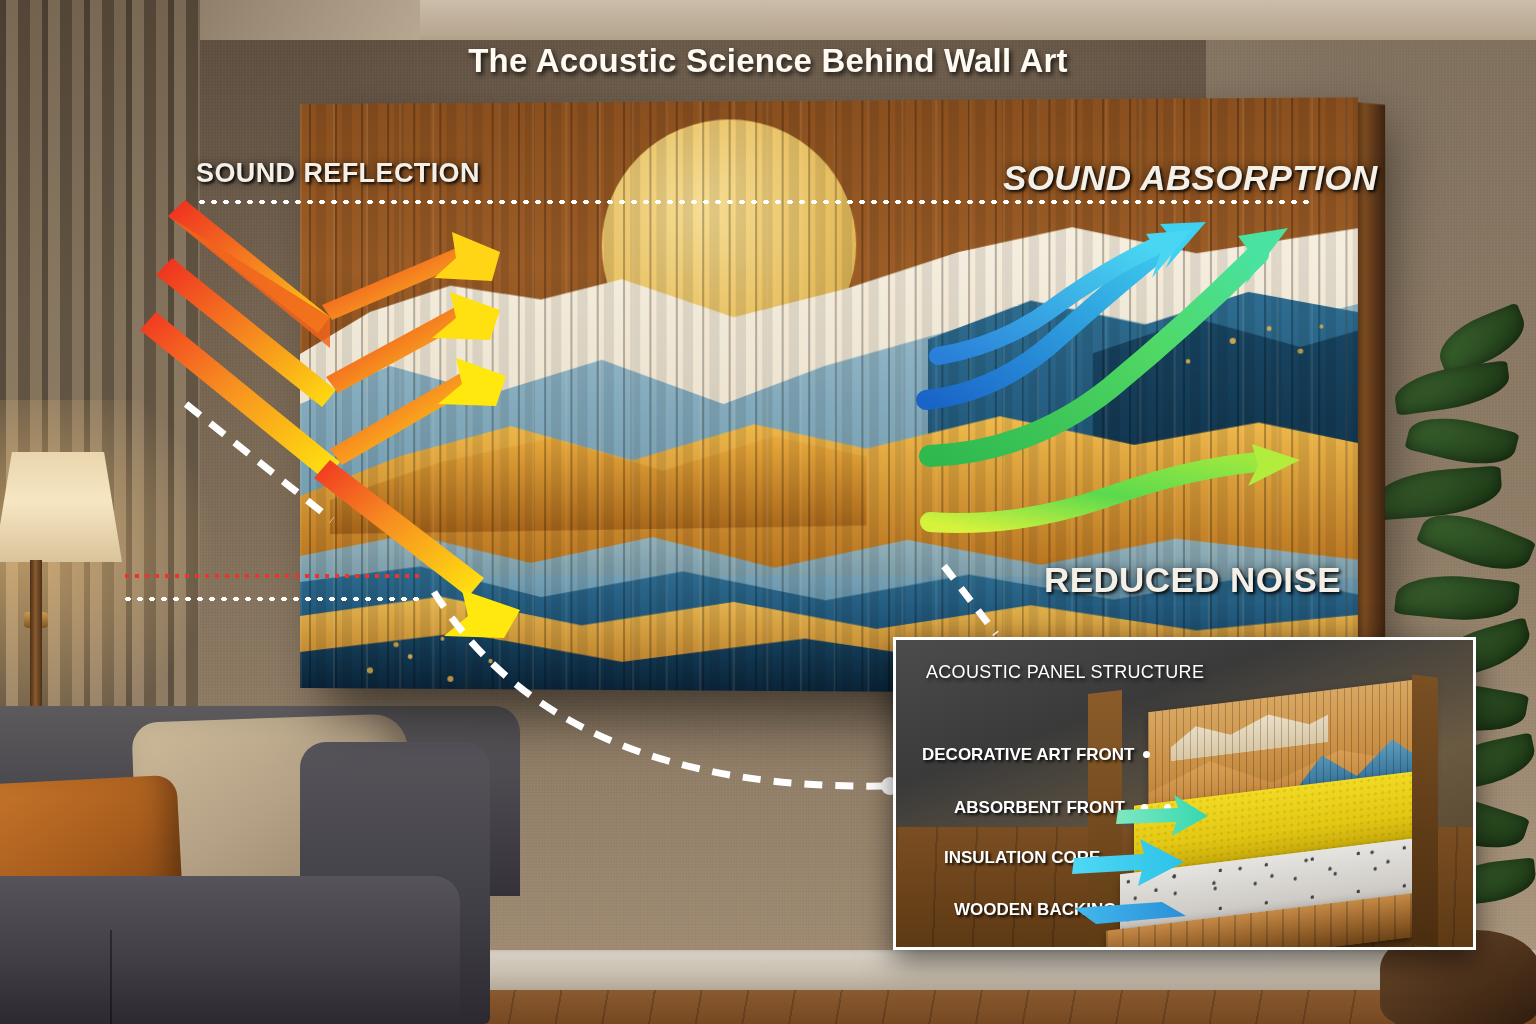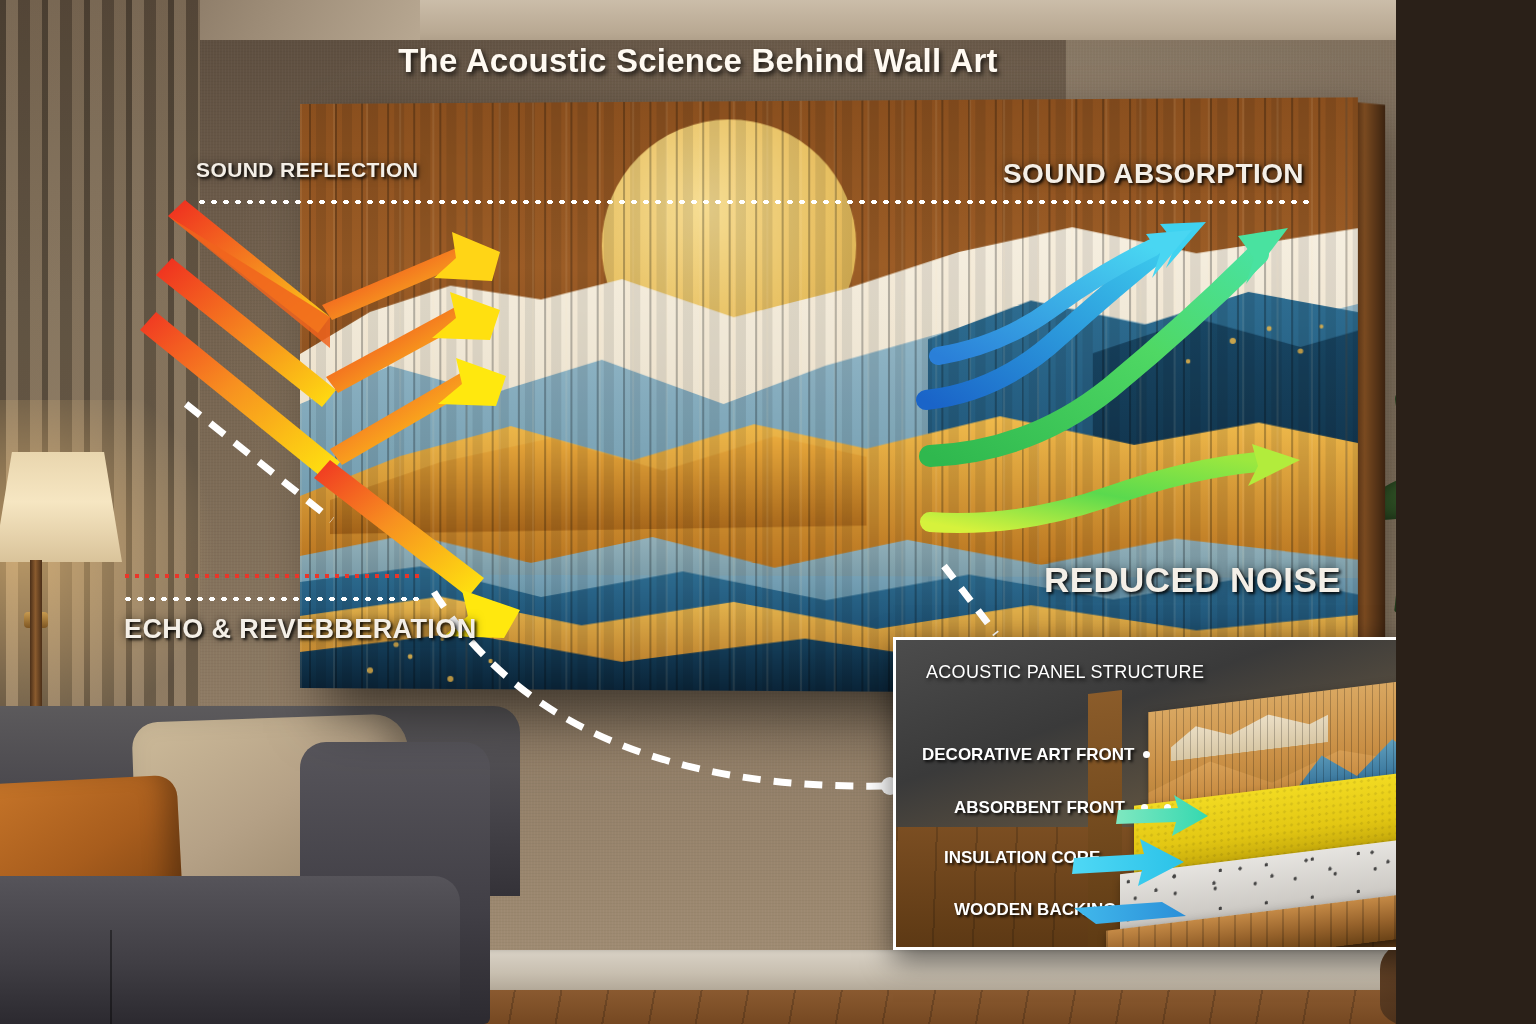--- a/index.html
+++ b/index.html
@@ -1,19 +1,19 @@
 <!DOCTYPE html>
 <html><head>
 <meta charset="utf-8">
 <style>
   * { margin:0; padding:0; box-sizing:border-box; }
   html,body { width:1536px; height:1024px; overflow:hidden; background:#2a2018; }
   body { font-family:"Liberation Sans", sans-serif; }
 
-  #stage { position:relative; width:1396px; height:1024px; overflow:hidden; }
+  #stage { position:relative; width:1536px; height:1024px; overflow:hidden; }
 
   
   .ceiling{ position:absolute; left:0; top:0; width:1536px; height:58px;
     background:linear-gradient(180deg,#cbbda9 0%,#b9a993 55%,#9d8d78 100%); }
   .ceiling::after{ content:""; position:absolute; left:0; top:0; width:420px; height:58px;
     background:linear-gradient(115deg,#6b5a49 0%,#9c8b76 60%,#b9a993 100%); }
   .wall{ position:absolute; left:0; top:40px; width:1536px; height:930px;
     background:
       radial-gradient(900px 620px at 55% 30%, rgba(255,228,190,.20), rgba(0,0,0,0) 70%),
       linear-gradient(180deg,#5e4f40 0%,#6e5d4b 22%,#7d6b56 48%,#8e7b64 72%,#a08c73 100%);
@@ -351,28 +351,27 @@
     <path d="M186,404 L332,520" stroke="#ffffff" stroke-width="7" stroke-dasharray="18 13" fill="none" stroke-linecap="butt"></path>
 
     <path d="M434,592 Q560,792 888,786" stroke="#ffffff" stroke-width="7" stroke-dasharray="18 13" fill="none"></path>
     <circle cx="890" cy="786" r="9" fill="#ffffff"></circle>
 
     <path d="M944,566 L996,634" stroke="#ffffff" stroke-width="7" stroke-dasharray="16 12" fill="none"></path>
   </svg>
 
   <div id="title">The Acoustic Science Behind Wall Art</div>
 
-  <div class="lbl" style="left:196px;top:158px;font-size:21px;">SOUND REFLECTION</div>
+  <div class="lbl" style="left:196px;top:158px;font-size:27px;">SOUND REFLECTION</div>
   <div class="dotline dw" style="left:196px;top:200px;width:1118px;"></div>
 
-  <div class="lbl" style="left:1003px;top:158px;font-size:28px;">SOUND ABSORPTION</div>
+  <div class="lbl" style="left:1003px;top:158px;font-size:35px;font-style:italic;">SOUND ABSORPTION</div>
 
   <div class="dotline dr" style="left:122px;top:574px;width:300px;"></div>
   <div class="dotline dw" style="left:122px;top:597px;width:300px;"></div>
-  <div class="lbl" style="left:124px;top:614px;font-size:27px;">ECHO &amp; REVEBBERATION</div>
 
   <div class="lbl" style="left:1044px;top:560px;font-size:35px;">REDUCED NOISE</div>
 
   <div id="inset">
     <div class="floorstrip"></div>
     <div id="inset-title">ACOUSTIC PANEL STRUCTURE</div>
 
     <div class="lay backplate"></div>
     <div class="lay lay-front">
       <div class="cl"></div>

